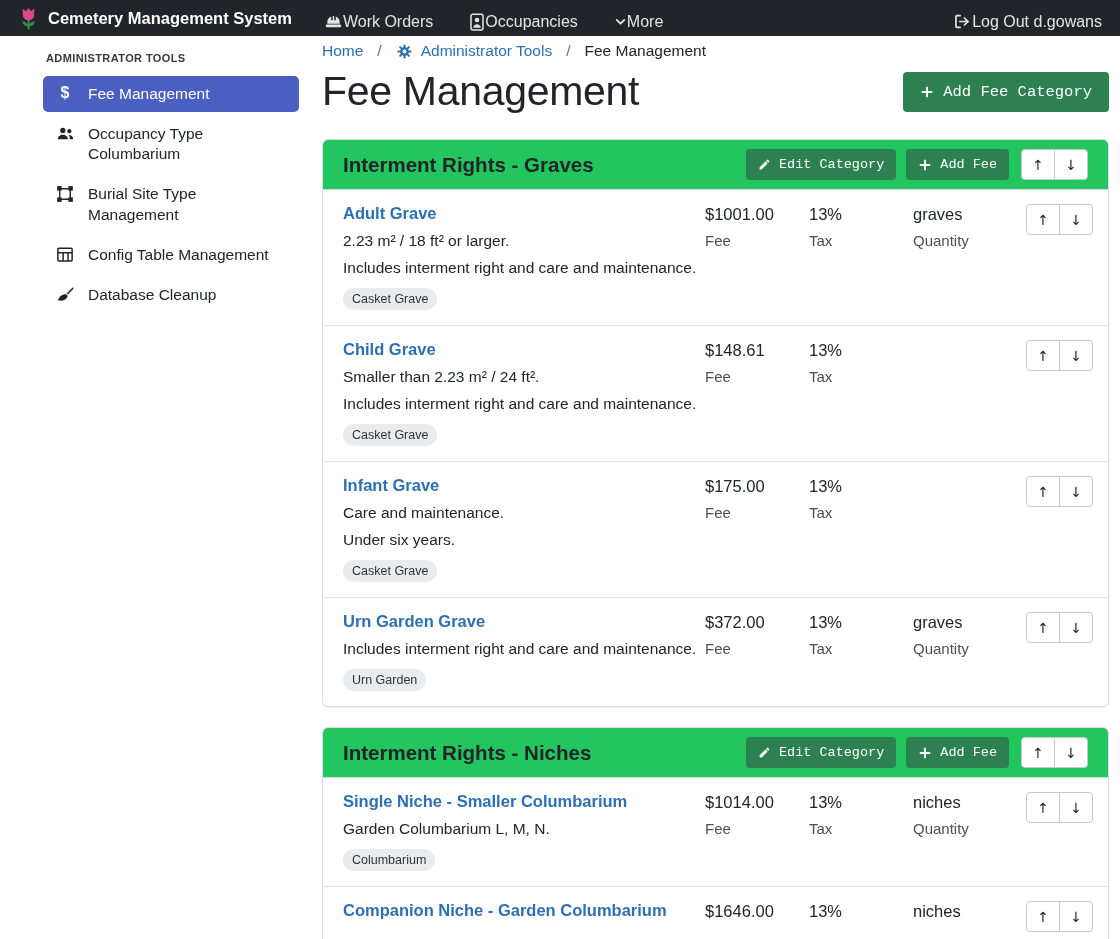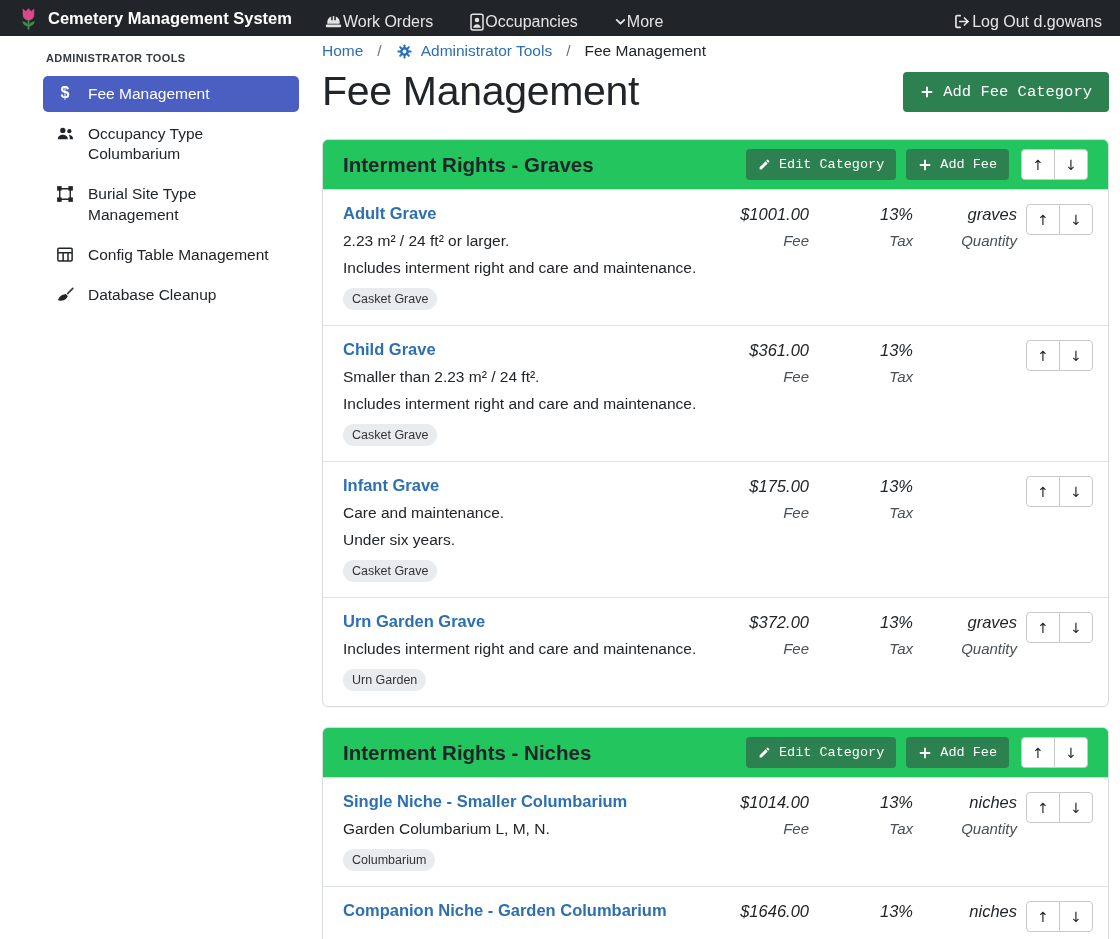--- a/index.html
+++ b/index.html
@@ -57,21 +57,21 @@
   .btn-group .arrow-btn:first-child { border-radius:4px 0 0 4px; }
   .btn-group .arrow-btn:last-child { border-radius:0 4px 4px 0; margin-left:-1px; }
 
   .fee-row { display:grid; grid-template-columns:1fr 104px 104px 104px 76px; align-items:start;
     padding:14px 15px 15px 20px; }
   .fee-row + .fee-row { border-top:1px solid #dee2e6; }
   .fee-name { color:#2d6fb3; font-weight:700; font-size:16.5px; text-decoration:none; cursor:pointer; display:inline-block; }
   .fee-desc { font-size:15.5px; margin-top:9px; color:#212529; }
   .badge { display:inline-block; background:#e9ecef; color:#333; font-size:12.5px; padding:4px 9px;
     border-radius:11px; margin-top:11px; }
-  .num-col { text-align:right;font-style:italic; }
+  .num-col { text-align:left; }
   .num-val { font-size:16.5px; margin-top:1px; }
   .num-label { font-size:15px; color:#495057; margin-top:8px; }
   .arrows { display:flex; justify-content:flex-end; }
 </style>
 </head>
 <body>
 
 <header class="navbar">
   <div class="brand">
     <span class="ic">
@@ -241,21 +241,21 @@
         <button class="arrow-btn">
           <span>↓</span>
         </button>
       </span>
     </div>
     <div class="card-body">
             <div class="fee-row">
     <div class="fee-info">
       <a class="fee-name">Adult Grave</a>
       <div class="fee-descs">
-                  <div class="fee-desc">2.23 m² / 24 ft² or larger.</div>
+                  <div class="fee-desc">2.23 m² / 18 ft² or larger.</div>
                   <div class="fee-desc">Includes interment right and care and maintenance.</div>
                 </div>
       <div><span class="badge">Casket Grave</span></div>
     </div>
     <div class="num-col">
       <div class="num-val fee-amount">$1001.00</div>
       <div class="num-label">Fee</div>
     </div>
     <div class="num-col">
       <div class="num-val fee-tax">13%</div>
@@ -279,21 +279,21 @@
             <div class="fee-row">
     <div class="fee-info">
       <a class="fee-name">Child Grave</a>
       <div class="fee-descs">
                   <div class="fee-desc">Smaller than 2.23 m² / 24 ft².</div>
                   <div class="fee-desc">Includes interment right and care and maintenance.</div>
                 </div>
       <div><span class="badge">Casket Grave</span></div>
     </div>
     <div class="num-col">
-      <div class="num-val fee-amount">$361.00</div>
+      <div class="num-val fee-amount">$148.61</div>
       <div class="num-label">Fee</div>
     </div>
     <div class="num-col">
       <div class="num-val fee-tax">13%</div>
       <div class="num-label">Tax</div>
     </div>
     <div class="num-col qty-col" style="visibility: hidden;">
       <div class="num-val fee-qty"></div>
       <div class="num-label">Quantity</div>
     </div>

